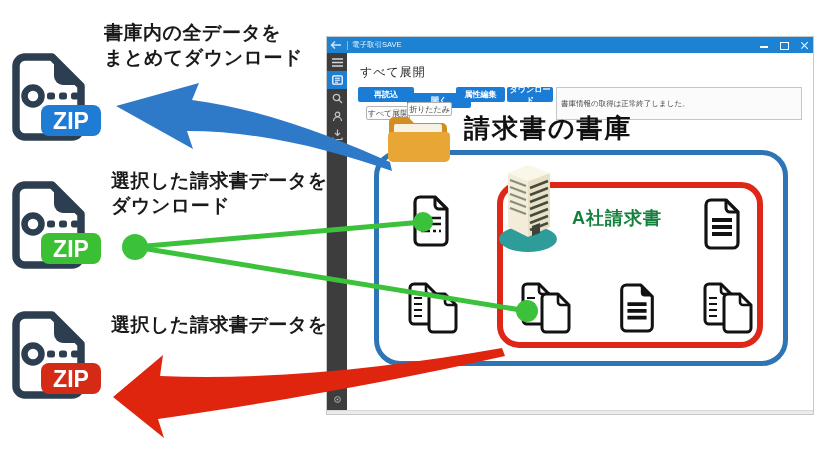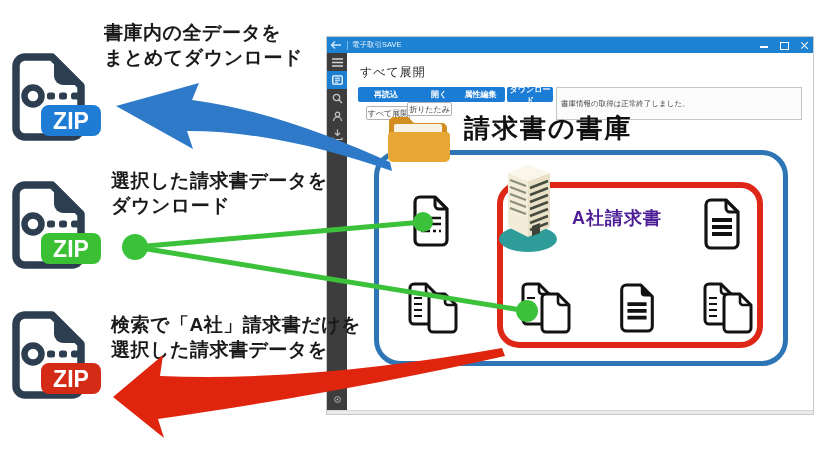--- a/index.html
+++ b/index.html
@@ -31,21 +31,21 @@
   #win-bottom { position:absolute; left:0; right:0; bottom:0; height:4px; background:#ebebeb; border-top:1px solid #d8d8d8; }
   #page-heading { position:absolute; left:13px; top:11px; font-size:12px; color:#222; letter-spacing:1px; }
   .btn-blue { position:absolute; height:15px; background:var(--button_blue); color:#fff; font-size:8px; font-weight:700; border:none; border-radius:2px; display:flex; align-items:center; justify-content:center; cursor:pointer; }
   .btn-gray { position:absolute; height:14px; background:#fdfdfd; color:#444; font-size:8px; border:1px solid #b3b3b3; border-radius:2px; display:flex; align-items:center; justify-content:center; cursor:pointer; }
   #msg-box { position:absolute; left:209px; top:34px; width:246px; height:33px; background:#fbfbfb; border:1px solid #c6c6c6; font-size:7.5px; color:#444; display:flex; align-items:center; padding-left:4px; }
 
   
   #archive-box { position:absolute; left:374px; top:150px; width:414px; height:216px; border:5px solid var(--archive_box); border-radius:26px; }
   #company-box { position:absolute; left:497px; top:182px; width:266px; height:166px; border:6px solid var(--company_box); border-radius:22px; }
   #archive-title { position:absolute; left:464px; top:111px; font-size:26px; font-weight:700; color:#111; letter-spacing:2px; }
-  #company-title { position:absolute; left:572px; top:206px; font-size:18px; font-weight:700; color:#4c1d95; letter-spacing:1px; }
+  #company-title { position:absolute; left:572px; top:206px; font-size:18px; font-weight:700; color:#15803d; letter-spacing:1px; }
   .abs { position:absolute; }
   svg { display:block; }
   #overlay { position:absolute; left:0; top:0; pointer-events:none; }
   .zip-label { font-family:"Liberation Sans", sans-serif; font-weight:800; }
 </style>
 </head>
 <body>
 
 <div id="stage">
 
@@ -104,21 +104,21 @@
         <svg width="9" height="9" viewBox="0 0 10 10">
             <circle cx="5" cy="5" r="3.2" fill="none" stroke="#bdbdbd" stroke-width="1"></circle>
             <circle cx="5" cy="5" r="1" fill="#bdbdbd"></circle>
           </svg>
       </span>
     </div>
 
     <div id="content">
       <div id="page-heading">すべて展開</div>
       <button class="btn-blue" style="left:11px; top:34px; width:56px;">再読込</button>
-      <button class="btn-blue" style="left:60px; top:34px; width:64px;">開く</button>
+      <button class="btn-blue" style="left:60px; top:40px; width:64px;">開く</button>
       <button class="btn-blue" style="left:109px; top:34px; width:49px;">属性編集</button>
       <button class="btn-blue" style="left:160px; top:34px; width:46px;">ダウンロード</button>
       <div id="msg-box">書庫情報の取得は正常終了しました。</div>
       <button class="btn-gray" style="left:19px; top:53px; width:44px;">すべて展開</button>
       <button class="btn-gray" style="left:60px; top:49px; width:45px;">折りたたみ</button>
     </div>
     <div id="win-bottom"></div>
   </div>
 
   <div id="archive-box"></div>
@@ -217,21 +217,20 @@
 
   <div class="ann" style="left:104px; top:20px;">
     <div>書庫内の全データを</div>
     <div>まとめてダウンロード</div>
   </div>
   <div class="ann" style="left:111px; top:168px;">
     <div>選択した請求書データを</div>
     <div>ダウンロード</div>
   </div>
   <div class="ann" style="left:111px; top:312px;">
-    <div>検索で「A社」請求書だけを</div>
     <div>選択した請求書データを</div>
   </div>
 
   <svg id="overlay" width="820" height="461" viewBox="0 0 820 461">
     <path d="M116,106 L199,83 L192,100 C268,110 335,138 390,162 L392,171 C330,150 262,131 187,131 L193,149 Z" fill="var(--arrow_blue)"></path>
     <path d="M113,397 L163,355 L160,376 C270,381 395,367 502,348 L505,356 C398,380 272,403 158,419 L164,438 Z" fill="var(--arrow_red)"></path>
     <g>
       <path d="M135,247 L423,222 M135,247 L527,311" stroke="var(--line_green)" stroke-width="5" fill="none"></path>
       <circle cx="135" cy="247" r="13" fill="var(--line_green)"></circle>
       <circle cx="423" cy="222" r="10" fill="var(--line_green)"></circle>

